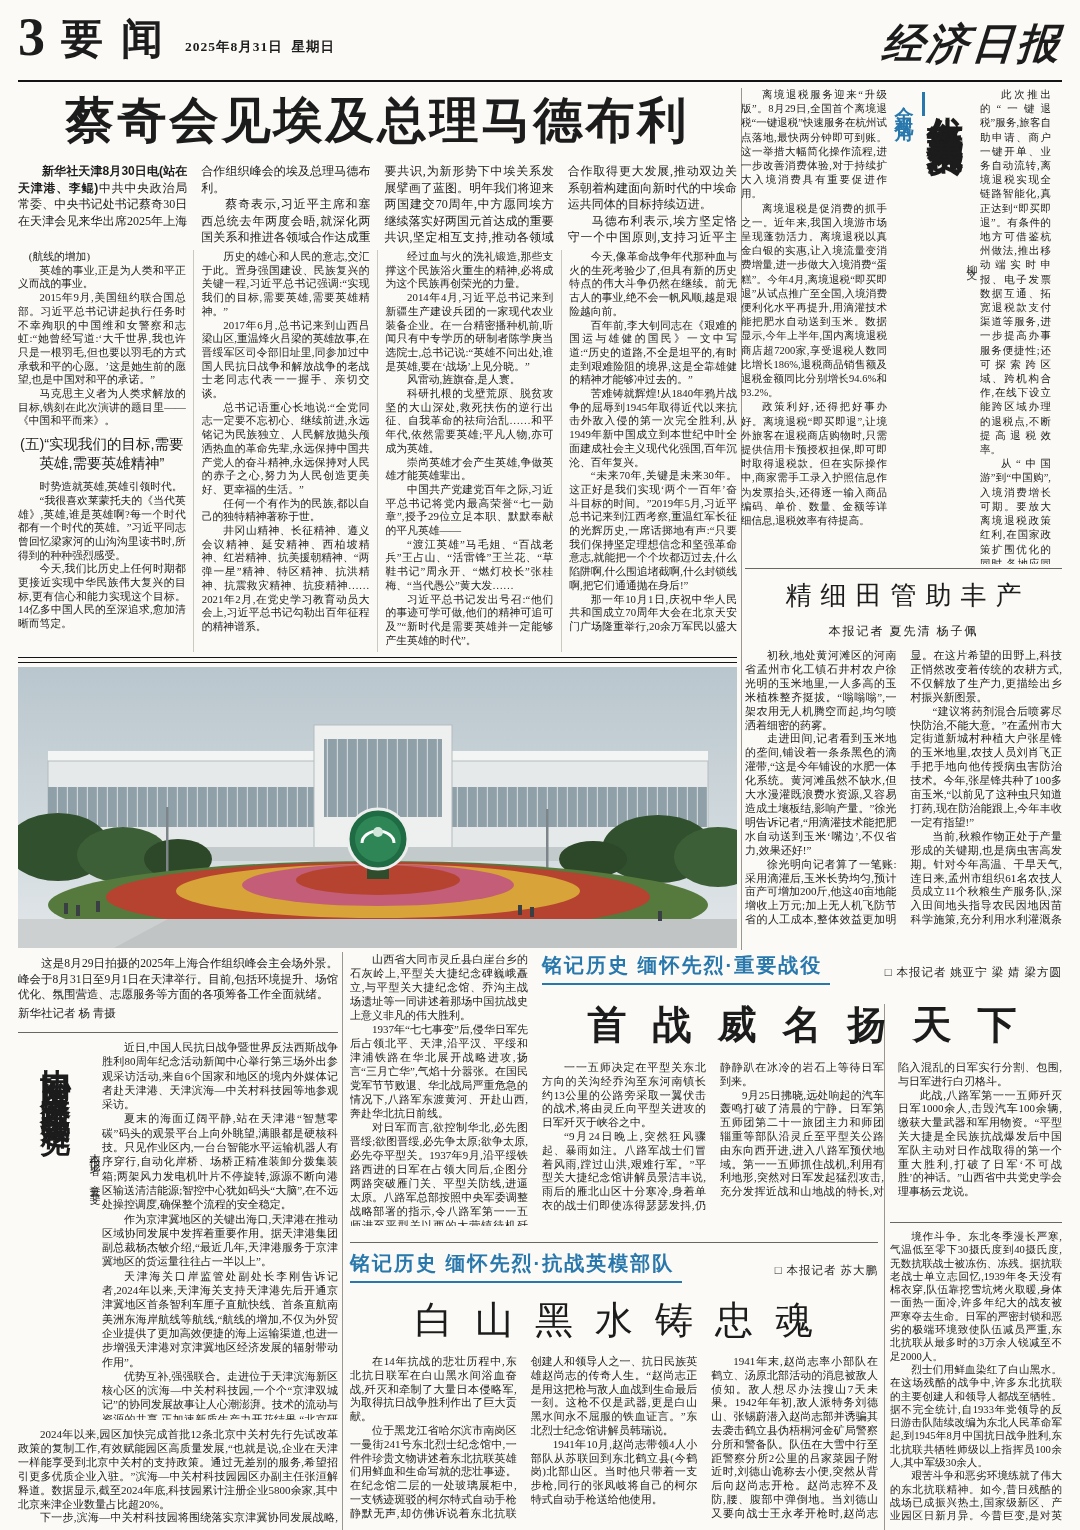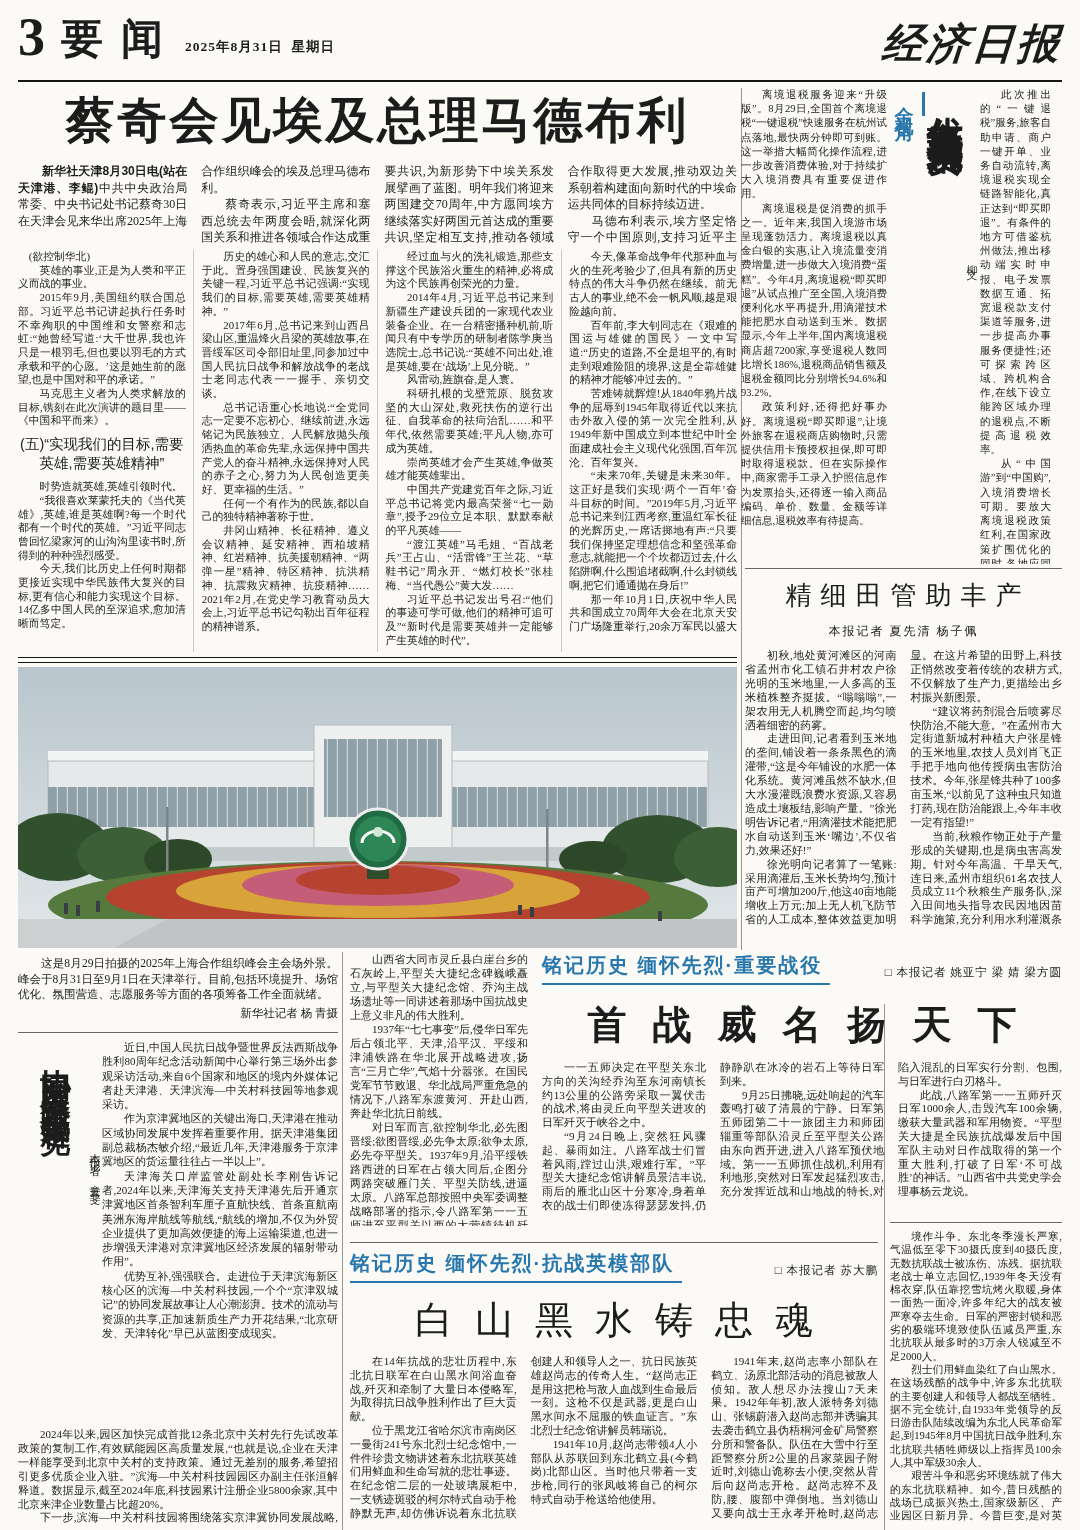--- a/index.html
+++ b/index.html
@@ -27,21 +27,21 @@
           column-gap:16px;column-rule:1px solid #ccc9c0;column-fill:auto;font-size:10.8px;
           line-height:13.7px;overflow:hidden}
   .note{text-indent:1em}
   .subhead{font-size:14.5px;font-weight:normal;text-align:center;text-indent:0;margin:7px 2px;
            line-height:19px;font-family:"Liberation Sans",sans-serif}
   .dbl-rule{position:absolute;left:18px;top:657px;width:719px;height:4px;
             border-top:1px solid #141414;border-bottom:1px solid #141414}
   
   .photo{position:absolute;left:18px;top:667px;width:719px;height:281px;background:#c9d3d8;overflow:hidden}
   .caption{position:absolute;left:18px;top:956px;width:320px;font-size:11.5px;line-height:15.5px}
-  .credit{text-align:right;text-indent:0;margin-top:3px}
+  .credit{text-indent:0;margin-top:3px}
   
   .vdiv{position:absolute;width:1px;background:#9a968c}
   .hrule{position:absolute;height:1px;background:#6b675e}
   
   .tax{position:absolute;left:741px;top:88px;width:310px;height:476px;display:flex}
   .tax-left{width:146px;font-size:10.5px;line-height:14.2px;overflow:hidden}
   .tax-center{width:88px;position:relative}
   .tax-kicker{position:absolute;left:4px;top:4px;writing-mode:vertical-rl;text-orientation:upright;
               font-size:19px;font-weight:bold;color:#2878ad;letter-spacing:8px;
               border-right:3px solid #2878ad;padding-right:5px;font-family:"Liberation Sans",sans-serif}
@@ -106,21 +106,21 @@
     <div class="lead-cols">
       <p class="p lede"><b>新华社天津8月30日电(站在天津港、李鲲)</b><span>中共中央政治局常委、中央书记处书记蔡奇30日在天津会见来华出席2025年上海合作组织峰会的埃及总理马德布利。</span></p>
       <div style="display:contents">
         
       <p class="p">蔡奇表示,习近平主席和塞西总统去年两度会晤,就深化两国关系和推进各领域合作达成重要共识,为新形势下中埃关系发展擘画了蓝图。明年我们将迎来两国建交70周年,中方愿同埃方继续落实好两国元首达成的重要共识,坚定相互支持,推动各领域合作取得更大发展,推动双边关系朝着构建面向新时代的中埃命运共同体的目标持续迈进。</p><p class="p">马德布利表示,埃方坚定恪守一个中国原则,支持习近平主席提出的全球发展倡议、全球安全倡议、全球文明倡议,愿学习中国发展经验,密切双方务实合作,不断将埃中全面战略伙伴关系提高到新水平。</p></div>
     </div>
   </div>
 
   <div class="speech">
 
-  <p class="p note">(欲控制华北)</p>
+  <p class="p note">(航线的增加)</p>
       <p class="p">英雄的事业,正是为人类和平正义而战的事业。</p>
       <p class="p">2015年9月,美国纽约联合国总部。习近平总书记讲起执行任务时不幸殉职的中国维和女警察和志虹:“她曾经写道:‘大千世界,我也许只是一根羽毛,但也要以羽毛的方式承载和平的心愿。’这是她生前的愿望,也是中国对和平的承诺。”</p>
       <p class="p">马克思主义者为人类求解放的目标,镌刻在此次演讲的题目里——《中国和平而来》。</p>
       <p class="p subhead">(五)“实现我们的目标,需要英雄,需要英雄精神”</p>
       <p class="p">时势造就英雄,英雄引领时代。</p>
       <p class="p">“我很喜欢莱蒙托夫的《当代英雄》,英雄,谁是英雄啊?每一个时代都有一个时代的英雄。”习近平同志曾回忆梁家河的山沟沟里读书时,所得到的种种强烈感受。</p>
       <p class="p">今天,我们比历史上任何时期都更接近实现中华民族伟大复兴的目标,更有信心和能力实现这个目标。14亿多中国人民的至深追求,愈加清晰而笃定。</p>
       <p class="p">历史的雄心和人民的意志,交汇于此。置身强国建设、民族复兴的关键一程,习近平总书记强调:“实现我们的目标,需要英雄,需要英雄精神。”</p>
       <p class="p">2017年6月,总书记来到山西吕梁山区,重温烽火吕梁的英雄故事,在晋绥军区司令部旧址里,同参加过中国人民抗日战争和解放战争的老战士老同志代表一一握手、亲切交谈。</p>
       <p class="p">总书记语重心长地说:“全党同志一定要不忘初心、继续前进,永远铭记为民族独立、人民解放抛头颅洒热血的革命先辈,永远保持中国共产党人的奋斗精神,永远保持对人民的赤子之心,努力为人民创造更美好、更幸福的生活。”</p>
@@ -288,20 +288,21 @@
       <p class="p">艰苦斗争和恶劣环境练就了伟大的东北抗联精神。如今,昔日残酷的战场已成振兴热土,国家级新区、产业园区日新月异。今昔巨变,是对英烈最好的告慰,也激励着后人在新的时代续写新的华章。</p>
     </div>
 
   <div class="tj">
     <div class="tj-top">
       <div class="tj-vhead">协同发展之路越走越宽</div>
       <div class="tj-byline">本报记者 童云斐</div>
       <div class="tj-text">
 
       <p class="p">近日,中国人民抗日战争暨世界反法西斯战争胜利80周年纪念活动新闻中心举行第三场外出参观采访活动,来自6个国家和地区的境内外媒体记者赴天津港、天津滨海—中关村科技园等地参观采访。</p>
+          <p class="p">夏末的海面辽阔平静,站在天津港“智慧零碳”码头的观景平台上向外眺望,满眼都是硬核科技。只见作业区内,一台台智能水平运输机器人有序穿行,自动化岸桥、场桥正精准装卸分拨集装箱;两架风力发电机叶片不停旋转,源源不断向港区输送清洁能源;智控中心犹如码头“大脑”,在不远处操控调度,确保整个流程的安全稳定。</p>
           <p class="p">作为京津冀地区的关键出海口,天津港在推动区域协同发展中发挥着重要作用。据天津港集团副总裁杨杰敏介绍,“最近几年,天津港服务于京津冀地区的货运量往往占一半以上”。</p>
           <p class="p">天津海关口岸监管处副处长李刚告诉记者,2024年以来,天津海关支持天津港先后开通京津冀地区首条智利车厘子直航快线、首条直航南美洲东海岸航线等航线,“航线的增加,不仅为外贸企业提供了更加高效便捷的海上运输渠道,也进一步增强天津港对京津冀地区经济发展的辐射带动作用”。</p>
           <p class="p">优势互补,强强联合。走进位于天津滨海新区核心区的滨海—中关村科技园,一个个“京津双城记”的协同发展故事让人心潮澎湃。技术的流动与资源的共享,正加速新质生产力开花结果,“北京研发、天津转化”早已从蓝图变成现实。</p>
         </div>
     </div>
     <div class="tj-bottom">
 
     <p class="p">2024年以来,园区加快完成首批12条北京中关村先行先试改革政策的复制工作,有效赋能园区高质量发展,“也就是说,企业在天津一样能享受到北京中关村的支持政策。通过无差别的服务,希望招引更多优质企业入驻。”滨海—中关村科技园园区办副主任张洹解释道。数据显示,截至2024年底,科技园累计注册企业5800余家,其中北京来津企业数量占比超20%。</p>
         <p class="p">下一步,滨海—中关村科技园将围绕落实京津冀协同发展战略,继续打造协同项目的“聚集圈”,完善产业协同的“生态圈”,拓宽协同发展的“朋友圈”。</p>
       </div>

